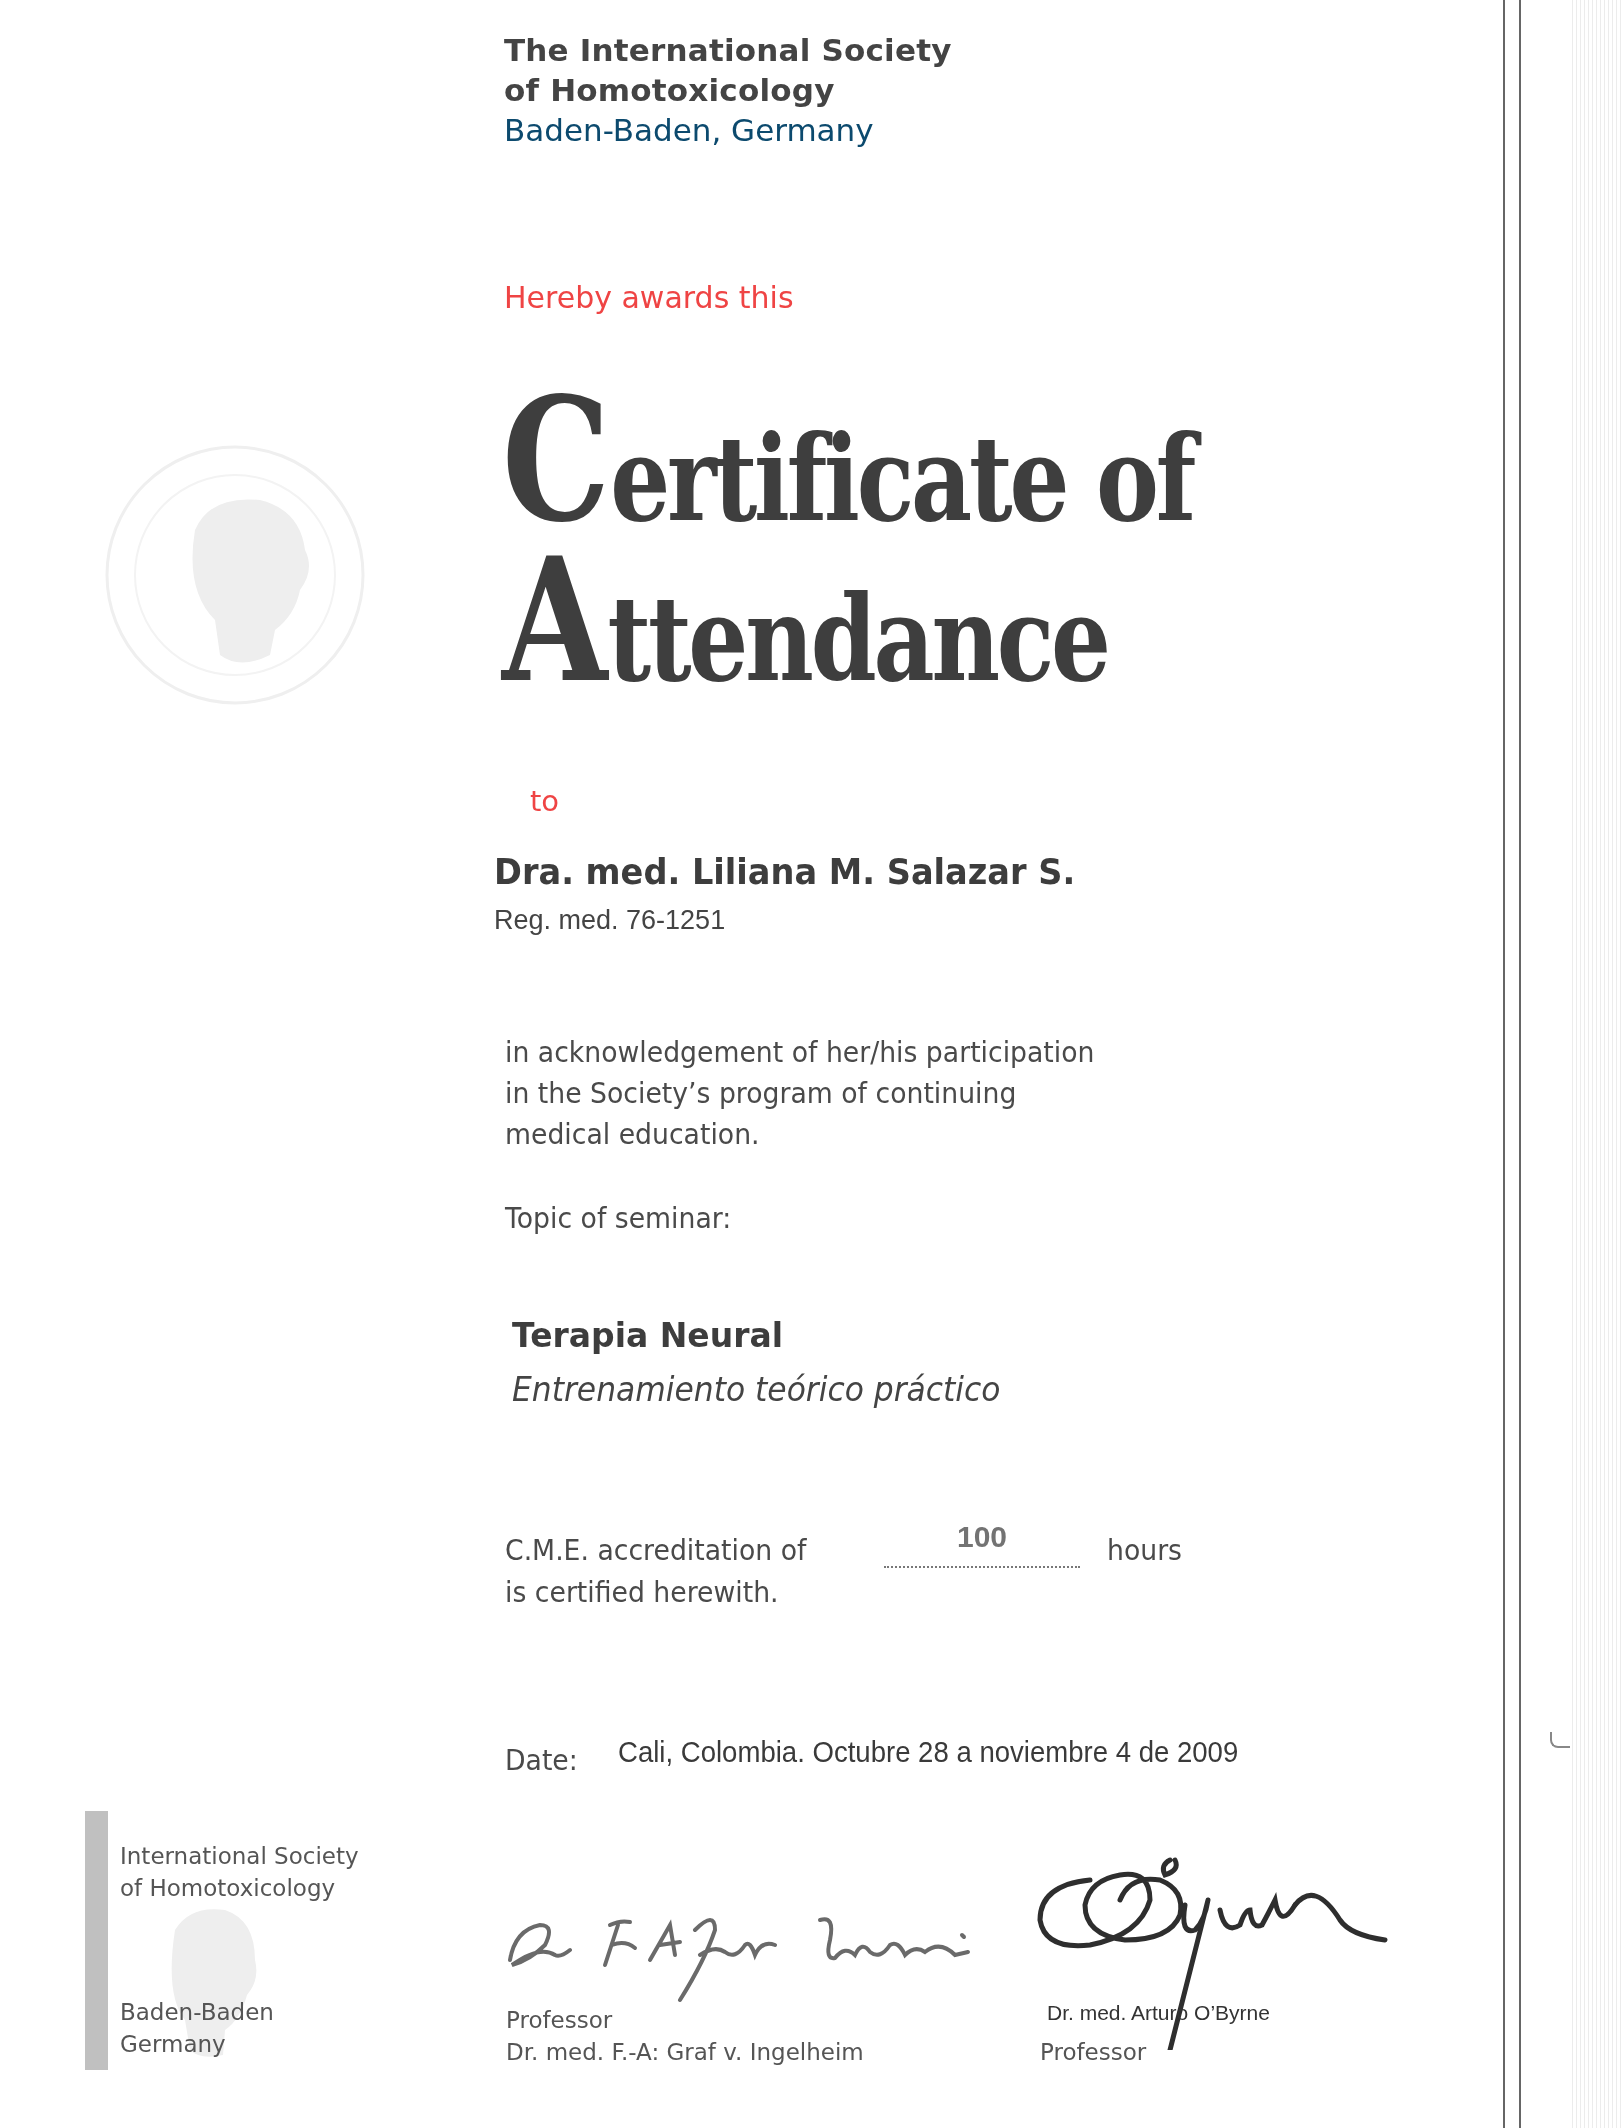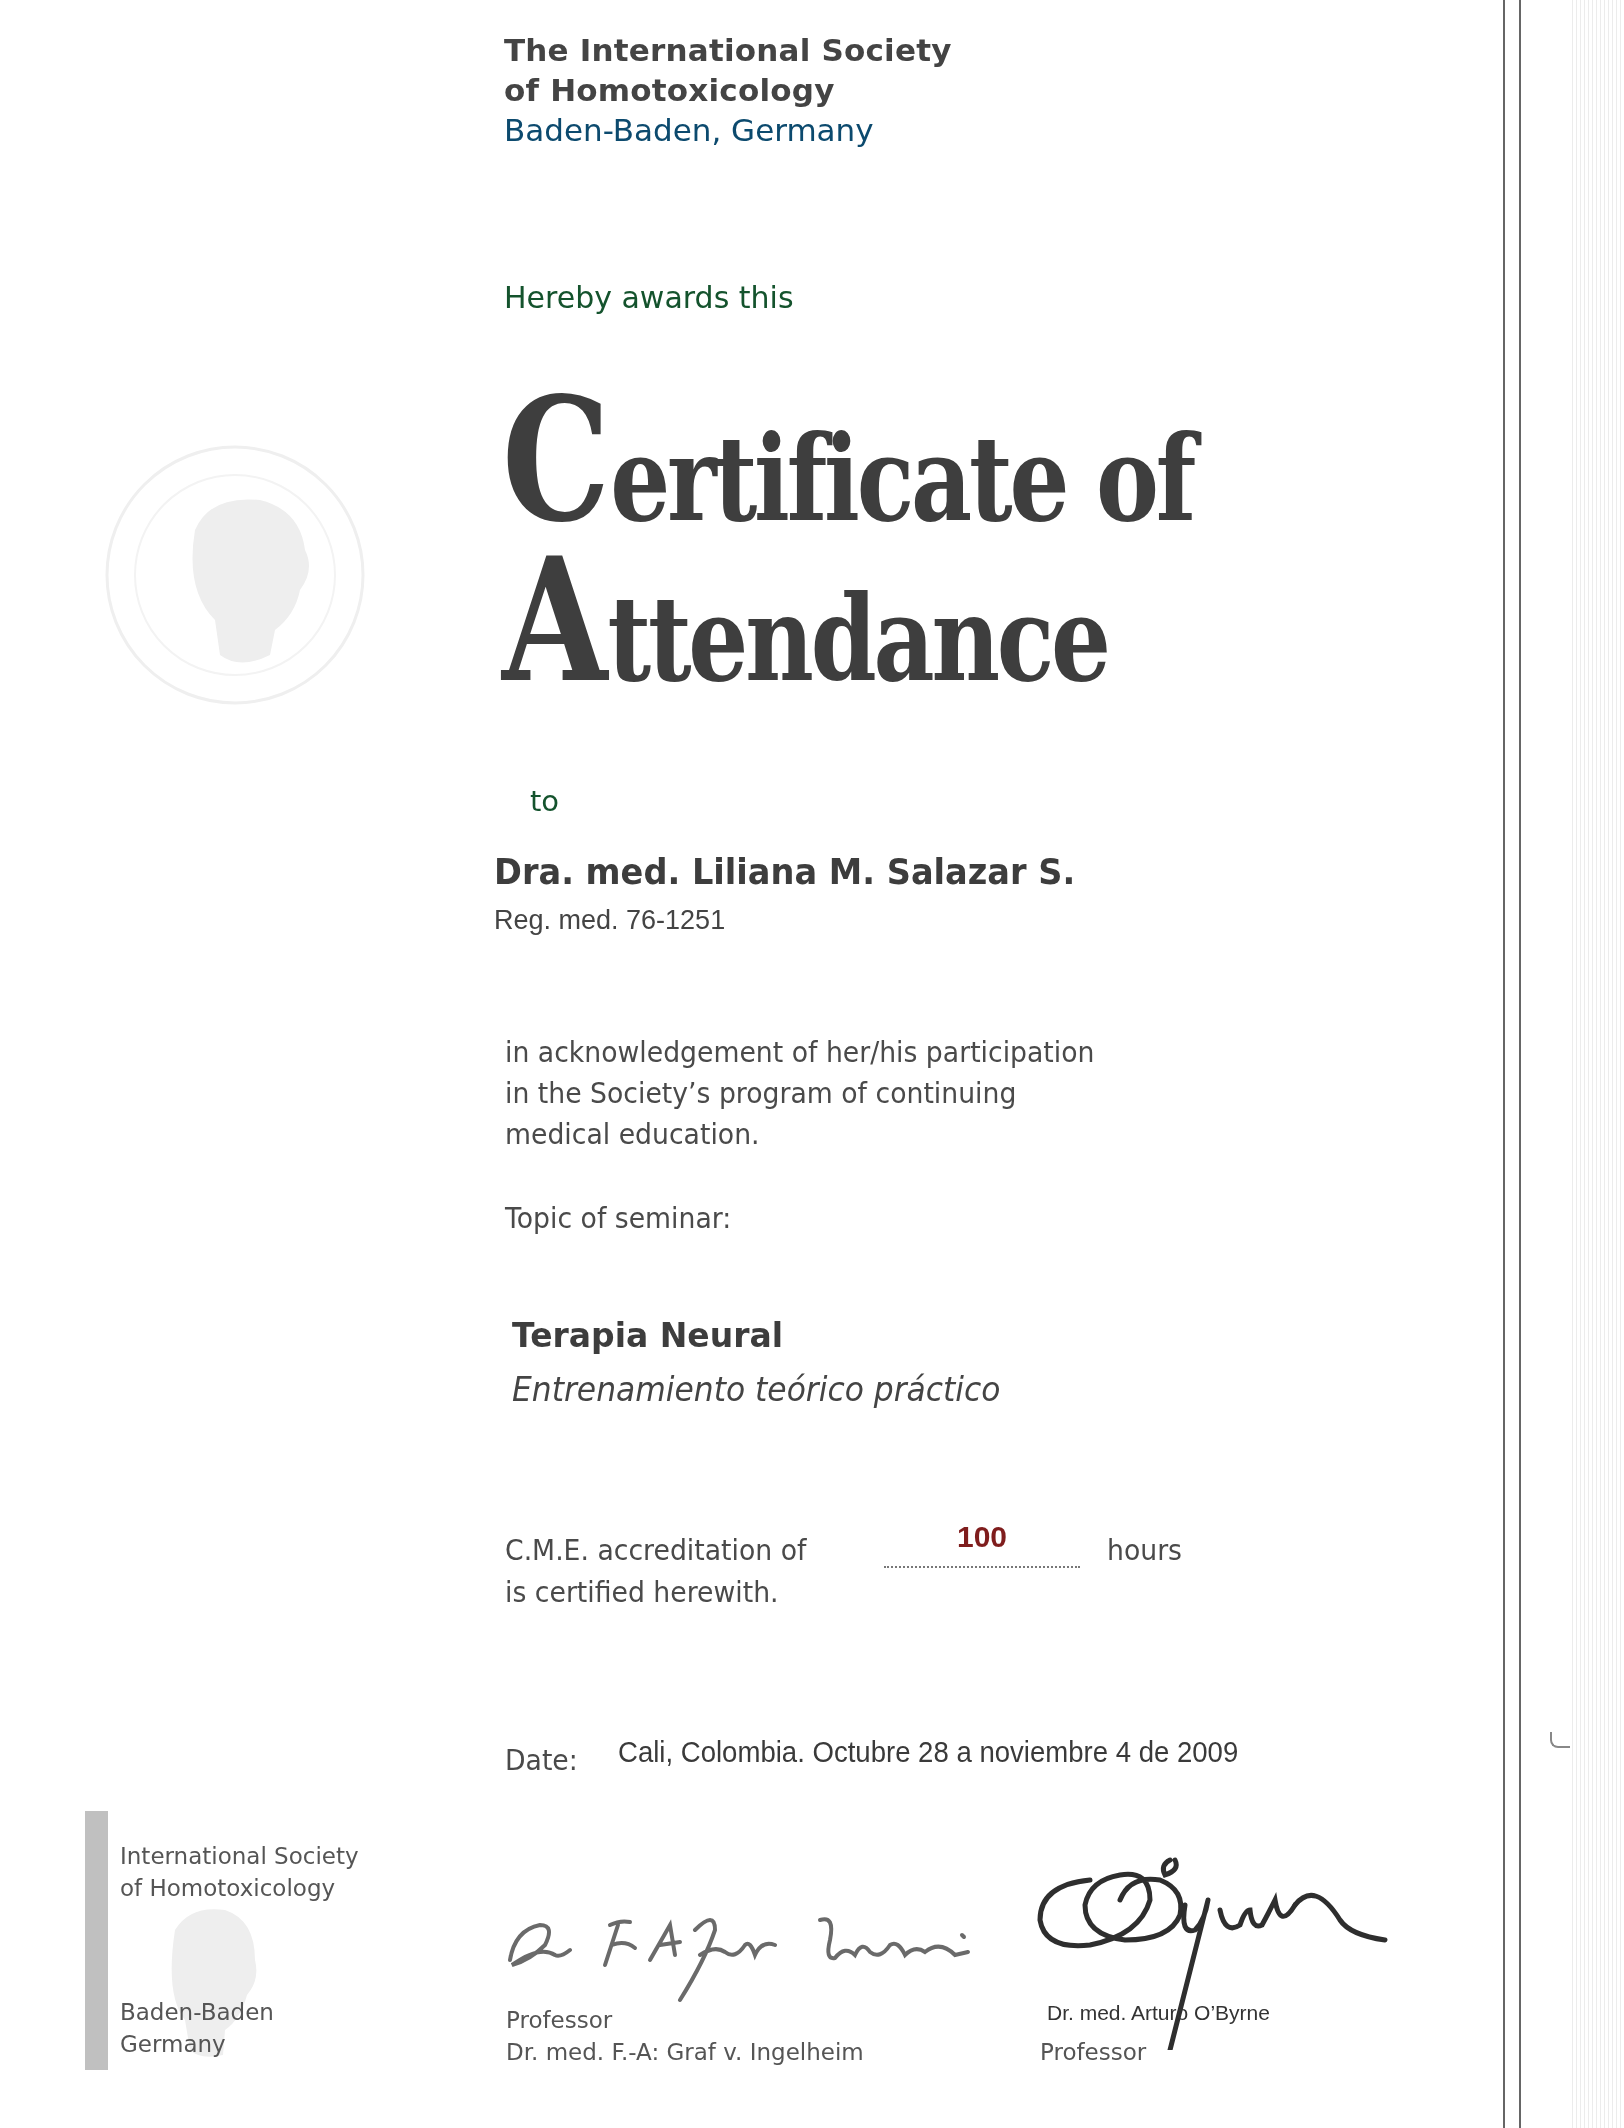--- a/index.html
+++ b/index.html
@@ -4,33 +4,33 @@
 <style>
   html, body { margin:0; padding:0; }
   body {
     width:1624px; height:2128px; position:relative; overflow:hidden;
     background:#ffffff; color:#3a3a3a;
     font-family:"DejaVu Sans", sans-serif;
   }
   .abs { position:absolute; white-space:nowrap; }
   .hdr-bold { font-weight:bold; font-size:31px; line-height:40px; color:#444; letter-spacing:0.2px; }
   .hdr-reg { font-size:31px; line-height:40px; color:#0c4a6e; }
-  .light { color:#14532d; font-family:"DejaVu Sans", sans-serif; font-weight:normal; }
+  .light { color:#ef4444; font-family:"DejaVu Sans", sans-serif; font-weight:normal; }
   .title {
     font-family:"DejaVu Serif", serif; font-weight:bold; color:#3e3e3e;
     font-size:118px; line-height:160px; letter-spacing:-4px;
     transform:scaleX(0.8); transform-origin:left top;
   }
   .title .cap { font-size:170px; letter-spacing:0; }
   .name { font-family:"DejaVu Sans", sans-serif; font-weight:bold; font-size:35px; color:#3d3d3d; transform:scaleX(0.96); transform-origin:left top; }
   .reg  { font-family:"Liberation Sans", sans-serif; font-size:27px; color:#444; }
   .para { font-size:29px; line-height:41px; color:#4a4a4a; font-family:"DejaVu Sans", sans-serif; transform:scaleX(0.92); transform-origin:left top; }
   .topic { font-family:"DejaVu Sans", sans-serif; font-weight:bold; font-size:33px; color:#3d3d3d; }
   .subtopic { font-family:"DejaVu Sans", sans-serif; font-style:italic; font-size:33px; color:#444; transform:scaleX(0.95); transform-origin:left top;}
-  .hours-val { font-family:"Liberation Sans", sans-serif; font-weight:bold; font-size:30px; color:#7f1d1d; width:196px; text-align:center; }
+  .hours-val { font-family:"Liberation Sans", sans-serif; font-weight:bold; font-size:30px; color:#737373; width:196px; text-align:center; }
   .dots { border-bottom:2px dotted #777; width:196px; height:0; }
   .date-val { font-family:"Liberation Sans", sans-serif; font-size:29px; color:#3a3a3a; transform:scaleX(0.95); transform-origin:left top; }
   .small { font-size:23px; color:#555; font-family:"DejaVu Sans", sans-serif; line-height:32px; }
   .sign-name-bold { font-family:"Liberation Sans", sans-serif; font-weight:normal; font-size:21px; color:#333; }
   .vline { position:absolute; top:0; width:2px; height:2128px; background:#666; }
   .stripes {
     position:absolute; top:0; left:1572px; width:52px; height:2128px;
     background:repeating-linear-gradient(90deg, #ececec 0 1px, #ffffff 1px 4px);
   }
   .greybar { position:absolute; left:85px; top:1811px; width:23px; height:259px; background:#c0c0c0; }

